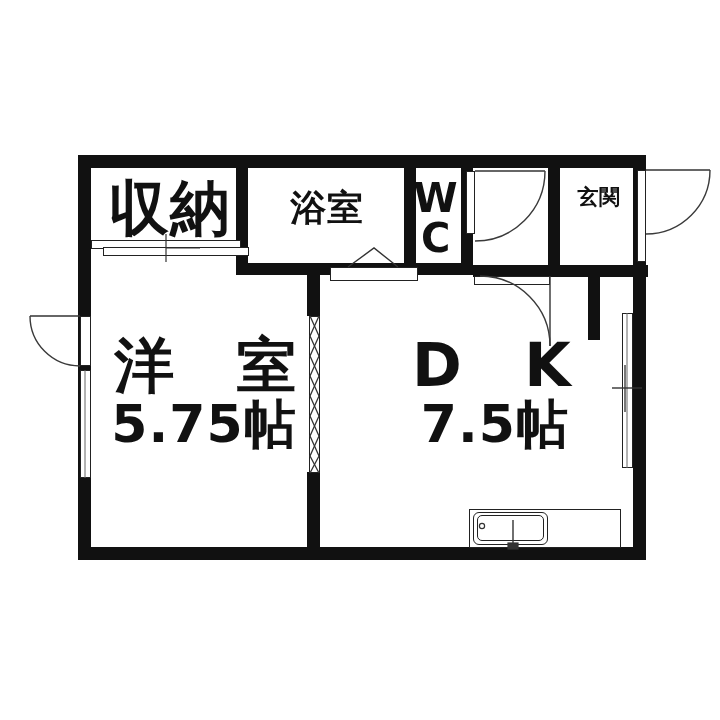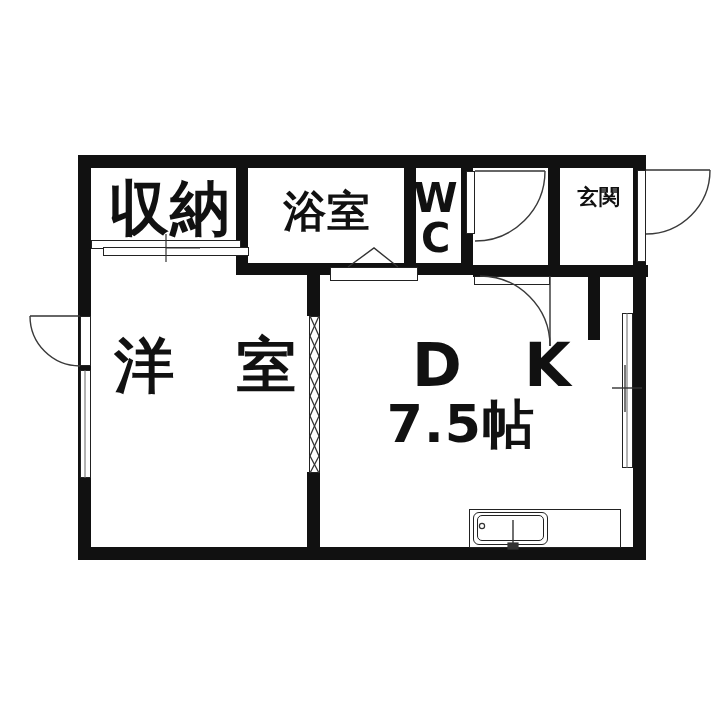--- a/index.html
+++ b/index.html
@@ -23,21 +23,21 @@
     position: absolute;
     color: #111111;
     font-weight: 700;
     line-height: 1.02;
     text-align: center;
     white-space: pre;
     letter-spacing: 0.02em;
   }
   .lbl-big   { font-size: 60px; }
   .lbl-num   { font-size: 52px; }
-  .lbl-mid   { font-size: 43px; }
+  .lbl-mid   { font-size: 36px; }
   .lbl-small { font-size: 21px; }
   .lbl-wc    { font-size: 40px; line-height: 1.0; }
 
   
   .thin {
     position: absolute;
     box-sizing: border-box;
     border: 1.4px solid #222222;
     background: #ffffff;
   }
@@ -86,23 +86,24 @@
   <div class="room-label lbl-big" style="left:108px; top:178px; width:124px;">収納</div>
 
   <div class="room-label lbl-mid" style="left:262px; top:190px; width:130px;">浴室</div>
 
   <div class="room-label lbl-wc" style="left:412px; top:178px; width:48px;">W</div>
   <div class="room-label lbl-wc" style="left:412px; top:218px; width:48px;">C</div>
 
   <div class="room-label lbl-small" style="left:564px; top:187px; width:70px;">玄関</div>
 
   <div class="room-label lbl-big" style="left:100px; top:335px; width:212px;">洋　室</div>
+  <div class="room-label lbl-num" style="left:96px; top:398px; width:216px;">5.75帖</div>
 
   <div class="room-label lbl-big" style="left:374px; top:335px; width:198px;text-align:right;">D　K</div>
-  <div class="room-label lbl-num" style="left:360px; top:398px; width:202px;">7.5帖</div>
+  <div class="room-label lbl-num" style="left:394px; top:398px; width:202px;">7.5帖</div>
 
   <div class="thin" style="left:91px; top:240px; width:150px; height:9px;"></div>
   <div class="thin" style="left:103px; top:247px; width:146px; height:9px;"></div>
 
   <div class="thin" style="left:330px; top:267px; width:88px; height:14px;"></div>
 
   <div class="thin" style="left:80px; top:316px; width:11px; height:50px;"></div>
 
   <div class="thin" style="left:80px; top:370px; width:11px; height:108px;"></div>
 

